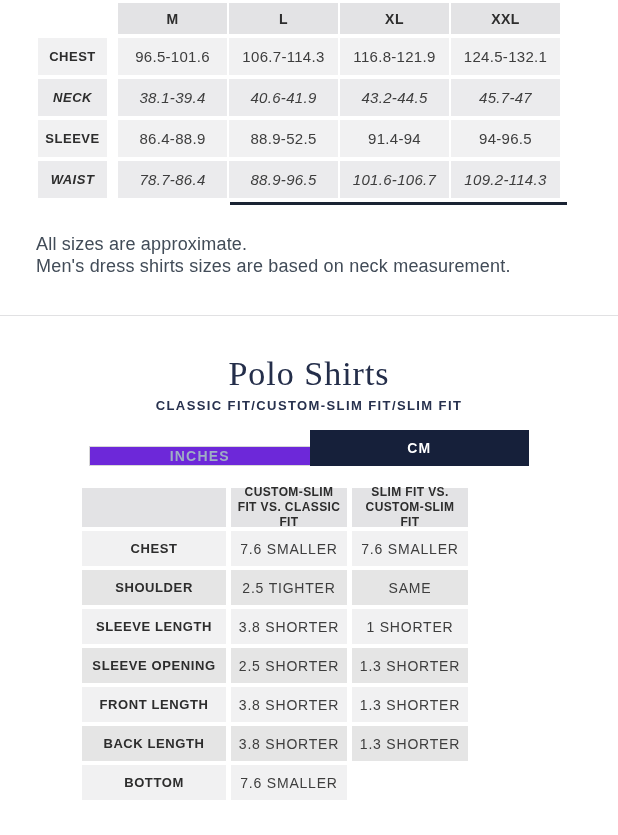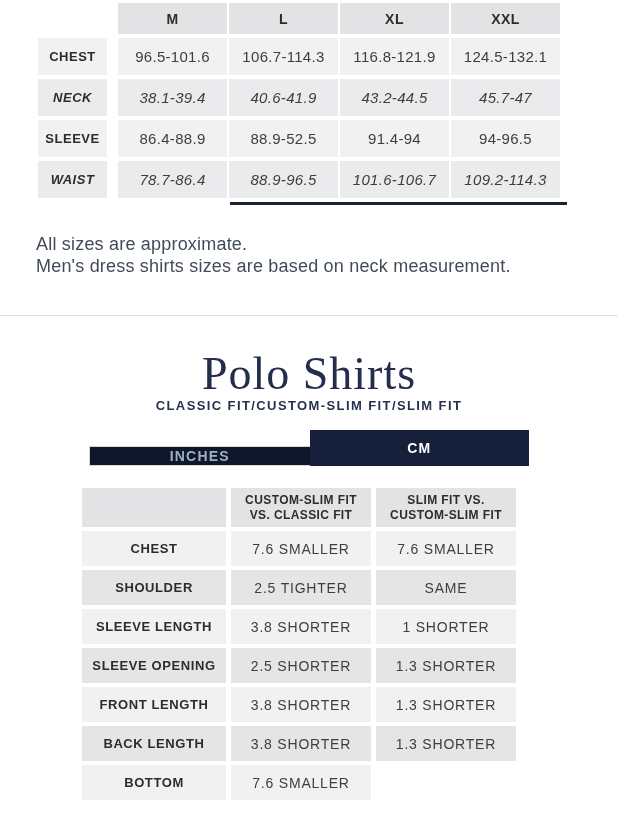--- a/index.html
+++ b/index.html
@@ -27,37 +27,37 @@
 
   
   .notes { margin:29px 0 0 36px; }
   .notes .note { font-size:18px; line-height:21.5px; color:#424c58; letter-spacing:.2px; }
 
   
   .divider { margin-top:38px; width:618px; height:1px; background:#e1e1e3; }
 
   
   .polo-title { margin-top:38px; text-align:center; font-family:"Liberation Serif", serif;
-                font-size:46px; line-height:40px; font-weight:400; letter-spacing:1px; color:#242e4a; }
+                font-size:34px; line-height:40px; font-weight:400; letter-spacing:1px; color:#242e4a; }
   .polo-sub   { margin-top:4px; text-align:center; font-size:13px; font-weight:bold;
                 letter-spacing:1.4px; color:#27314e; }
 
   
   .toggle { margin:17px auto 0 auto; width:440px; height:36px; display:flex; }
   .toggle .tab { flex:1; display:flex; align-items:center; justify-content:center;
                  font-size:14px; font-weight:bold; letter-spacing:1.2px; cursor:pointer; }
-  .toggle .tab.inactive { background:#0f172a; border:1px solid #d7d7d7; border-right:none; color:#9fafc4;margin-top:16px; }
+  .toggle .tab.inactive { background:#6d28d9; border:1px solid #d7d7d7; border-right:none; color:#9fafc4;margin-top:16px; }
   .toggle .tab.active   { background:#16203a; color:#ffffff; }
 
   
   .t2 { margin:22px 0 0 82px; }
   .t2 .trow { margin-top:4px; }
   .t2 .trow:first-child { margin-top:0; }
   .t2 .lcell { width:144px; margin-right:5px; }
-  .t2 .dcell { width:140px; margin-right:5px; }
+  .t2 .dcell { width:116px; margin-right:5px; }
   .t2 .dcell:last-child { margin-right:0; }
   .t2 .hrow .cell { height:39px; background:#e3e3e5; }
   .t2 .hrow .dcell { font-weight:bold; font-size:12px; line-height:15px; letter-spacing:.4px;
                      padding:0 6px; color:#2d2d2d; }
   .t2 .brow .cell { height:35px; }
   .t2 .brow.odd  .cell { background:#f1f1f2; }
   .t2 .brow.even .cell { background:#e5e5e5; }
   .t2 .brow .lcell { font-weight:bold; font-size:13px; letter-spacing:.6px; color:#2d2d2d; }
   .t2 .brow .dcell { font-size:14px; letter-spacing:.8px; color:#3e3e3e; }
 </style>

